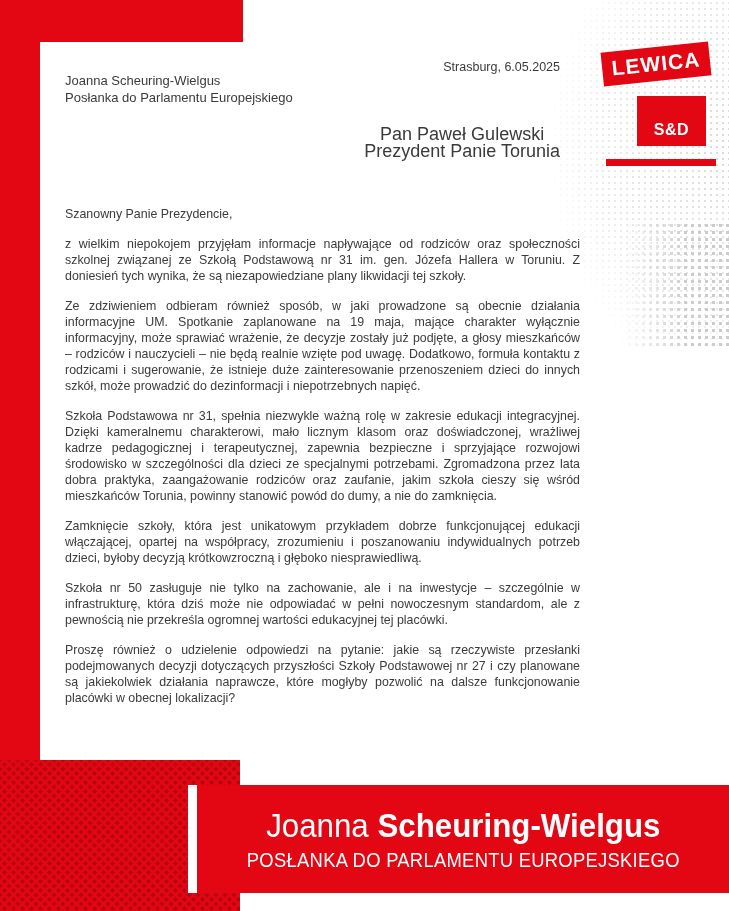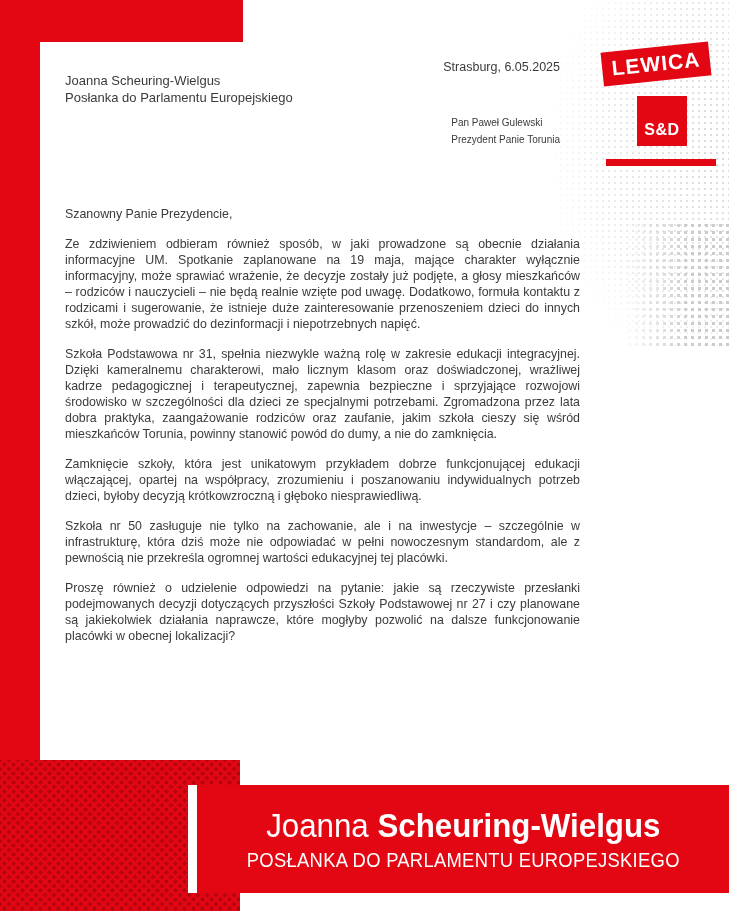--- a/index.html
+++ b/index.html
@@ -63,23 +63,23 @@
   .dateline {
     position: absolute;
     right: 169px; top: 60px;
     font-size: 12.5px;
     color: #3a3a3a;
     z-index: 4;
     margin-left: 47px;
   }
   .recipient {
     position: absolute;
-    right: 169px; top: 114px;
-    text-align: left;
-    font-size: 10px; line-height: 17px;
+    right: 169px; top: 126px;
+    text-align: center;
+    font-size: 18px; line-height: 17px;
     color: #3a3a3a;
     z-index: 4;
   }
 
   
   .lewica-logo {
     position: absolute;
     left: 602px; top: 47px;
     width: 108px; height: 34px;
     background: var(--brand-red);
@@ -87,21 +87,21 @@
     display: flex; align-items: center; justify-content: center;
     color: #ffffff;
     font-weight: 700;
     font-size: 21px;
     letter-spacing: 1px;
     z-index: 5;
   }
   .sd-logo {
     position: absolute;
     left: 637px; top: 96px;
-    width: 50px; height: 50px;
+    width: 69px; height: 50px;
     background: var(--brand-red);
     display: flex; align-items: flex-end; justify-content: center;
     padding-bottom: 7px;
     color: #ffffff;
     font-weight: 700;
     font-size: 16px;
     letter-spacing: .5px;
     z-index: 5;
   }
   .logo-rule {
@@ -203,20 +203,21 @@
     <span>LEWICA</span>
   </div>
   <div class="sd-logo">
     <span>S&amp;D</span>
   </div>
   <div class="logo-rule"></div>
 
   <div class="letter-body">
     <div class="salutation">Szanowny Panie Prezydencie,</div>
 
+  <p>z wielkim niepokojem przyjęłam informacje napływające od rodziców oraz społeczności szkolnej związanej ze Szkołą Podstawową nr 31 im. gen. Józefa Hallera w Toruniu. Z doniesień tych wynika, że są niezapowiedziane plany likwidacji tej szkoły.</p>
       <p>Ze zdziwieniem odbieram również sposób, w jaki prowadzone są obecnie działania informacyjne UM. Spotkanie zaplanowane na 19 maja, mające charakter wyłącznie informacyjny, może sprawiać wrażenie, że decyzje zostały już podjęte, a głosy mieszkańców – rodziców i nauczycieli – nie będą realnie wzięte pod uwagę. Dodatkowo, formuła kontaktu z rodzicami i sugerowanie, że istnieje duże zainteresowanie przenoszeniem dzieci do innych szkół, może prowadzić do dezinformacji i niepotrzebnych napięć.</p>
       <p>Szkoła Podstawowa nr 31, spełnia niezwykle ważną rolę w zakresie edukacji integracyjnej. Dzięki kameralnemu charakterowi, mało licznym klasom oraz doświadczonej, wrażliwej kadrze pedagogicznej i terapeutycznej, zapewnia bezpieczne i sprzyjające rozwojowi środowisko w szczególności dla dzieci ze specjalnymi potrzebami. Zgromadzona przez lata dobra praktyka, zaangażowanie rodziców oraz zaufanie, jakim szkoła cieszy się wśród mieszkańców Torunia, powinny stanowić powód do dumy, a nie do zamknięcia.</p>
       <p>Zamknięcie szkoły, która jest unikatowym przykładem dobrze funkcjonującej edukacji włączającej, opartej na współpracy, zrozumieniu i poszanowaniu indywidualnych potrzeb dzieci, byłoby decyzją krótkowzroczną i głęboko niesprawiedliwą.</p>
       <p>Szkoła nr 50 zasługuje nie tylko na zachowanie, ale i na inwestycje – szczególnie w infrastrukturę, która dziś może nie odpowiadać w pełni nowoczesnym standardom, ale z pewnością nie przekreśla ogromnej wartości edukacyjnej tej placówki.</p>
       <p>Proszę również o udzielenie odpowiedzi na pytanie: jakie są rzeczywiste przesłanki podejmowanych decyzji dotyczących przyszłości Szkoły Podstawowej nr 27 i czy planowane są jakiekolwiek działania naprawcze, które mogłyby pozwolić na dalsze funkcjonowanie placówki w obecnej lokalizacji?</p>
     </div>
 
   <div class="footer-dots-block"></div>
   <div class="footer-banner">
     <div class="footer-name">

